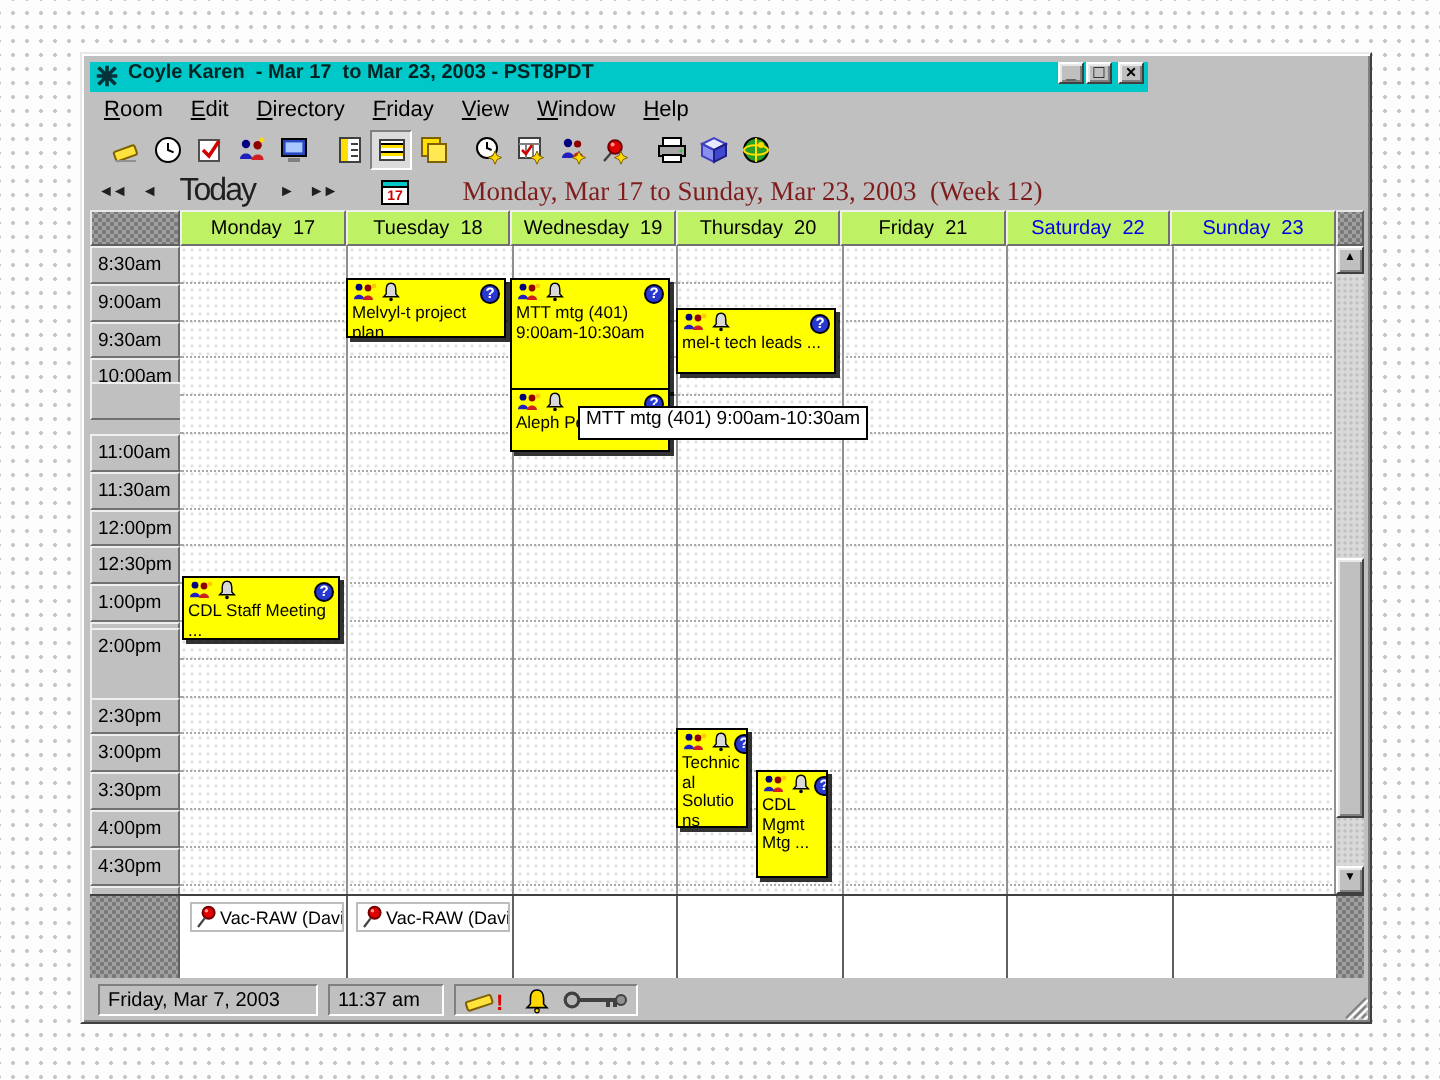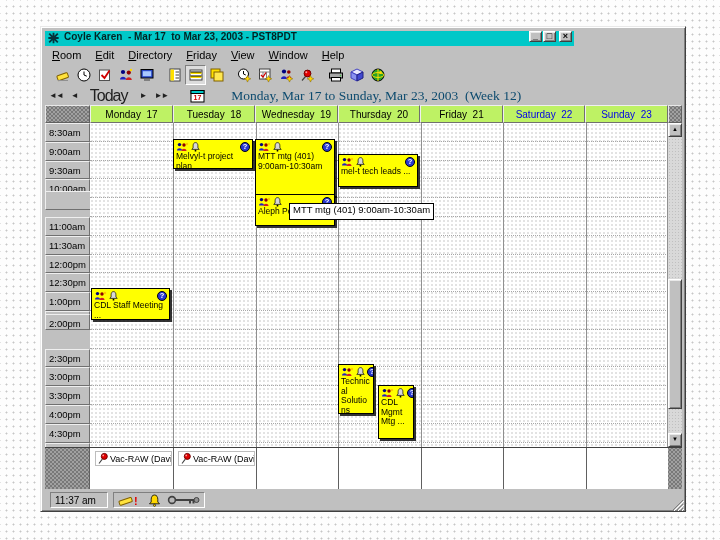--- a/index.html
+++ b/index.html
@@ -39,21 +39,21 @@
 
   .toolbar{position:absolute;left:4px;top:36px;width:636px;height:23px;display:flex;align-items:center;padding-left:7px;box-sizing:border-box;}
   .tb-btn{width:21px;height:20px;display:flex;align-items:center;justify-content:center;border:1px solid transparent;box-sizing:border-box;}
   .tb-btn.pressed{border-color:#808080 #fff #fff #808080;background:#dcdcdc;}
   .tb-ic{display:flex;align-items:center;justify-content:center;}
 
   .navrow{position:absolute;left:4px;top:59px;width:636px;height:19px;display:flex;align-items:center;color:#000;}
   .nav-btn{font-size:8px;padding:2px 4px;color:#202020;letter-spacing:-1px;}
   .nav-today{font-size:16px;padding:1px 8px;}
   .nav-cal{margin-left:18px;display:flex;align-items:center;}
-  .range-label{font-family:"Liberation Serif",serif;font-size:13.5px;margin-left:26px;white-space:pre;color:#0c4a6e;}
+  .range-label{font-family:"Liberation Serif",serif;font-size:13.5px;margin-left:26px;white-space:pre;color:#7f1d1d;}
 
   .stipple-dark{
     background-color:#a0a0a0;
     background-image:radial-gradient(circle,#787878 1px,transparent 1.2px),radial-gradient(circle,#787878 1px,transparent 1.2px);
     background-size:4px 4px;background-position:0 0,2px 2px;
   }
   .grid-header{position:absolute;left:4px;top:78px;height:18px;display:flex;}
   .corner-cell{width:45px;height:18px;box-sizing:border-box;border:1px solid;border-color:#e8e8e8 #606060 #606060 #e8e8e8;}
   .day-header{
     height:18px;box-sizing:border-box;background:#bef264;
@@ -347,21 +347,21 @@
       <div class="time-cell" style="top: 18.8px; height: 18.8px;">9:00am</div>
       <div class="time-cell" style="top: 37.6px; height: 18.8px;">9:30am</div>
       <div class="time-cell" style="top: 56.4px; height: 18.8px;">10:00am</div>
       <div class="time-cell" style="top: 68px; height: 18.8px; padding-left: 48px;">10:30am</div>
       <div class="time-cell" style="top: 94px; height: 18.8px;">11:00am</div>
       <div class="time-cell" style="top: 112.8px; height: 18.8px;">11:30am</div>
       <div class="time-cell" style="top: 131.6px; height: 18.8px;">12:00pm</div>
       <div class="time-cell" style="top: 150.4px; height: 18.8px;">12:30pm</div>
       <div class="time-cell" style="top: 169.2px; height: 18.8px;">1:00pm</div>
       <div class="time-cell" style="top: 188px; height: 18.8px;">1:30pm</div>
-      <div class="time-cell" style="top: 191px; height: 16px;">2:00pm</div>
+      <div class="time-cell" style="top: 191px; height: 36px;">2:00pm</div>
       <div class="time-cell" style="top: 225.6px; height: 18.8px;">2:30pm</div>
       <div class="time-cell" style="top: 244.4px; height: 18.8px;">3:00pm</div>
       <div class="time-cell" style="top: 263.2px; height: 18.8px;">3:30pm</div>
       <div class="time-cell" style="top: 282px; height: 18.8px;">4:00pm</div>
       <div class="time-cell" style="top: 300.8px; height: 18.8px;">4:30pm</div>
       <div class="time-cell" style="top: 319.6px; height: 18.8px;">5:00pm</div>
     </div>
 
   <div class="grid-body" id="grid-body">
 
@@ -541,20 +541,21 @@
               <circle cx="6.3" cy="4.4" r="3" fill="#e00000" stroke="#700000"></circle>
               <circle cx="5.2" cy="3.4" r="0.9" fill="#ff9898"></circle>
             </svg></span>
           <span>Vac-RAW (Davis</span>
         </div>
       </div>
     <div class="notes-cap stipple-dark"></div>
   </div>
 
   <div class="statusbar">
+    <div class="panel p-date">Friday, Mar 7, 2003</div>
     <div class="panel p-time">11:37 am</div>
     <div class="panel p-icons" id="status-icons">
         <span style="display: flex; align-items: center;">
           <svg width="24" height="13" viewBox="0 0 24 13">
             <g transform="rotate(-18 8 7)">
               <rect x="1" y="5" width="13" height="4.5" rx="1" fill="#ffe23c" stroke="#806000"></rect>
             </g>
             <text x="16" y="11" font-size="11" font-weight="bold" fill="#e00000">!</text>
           </svg>
         </span>

